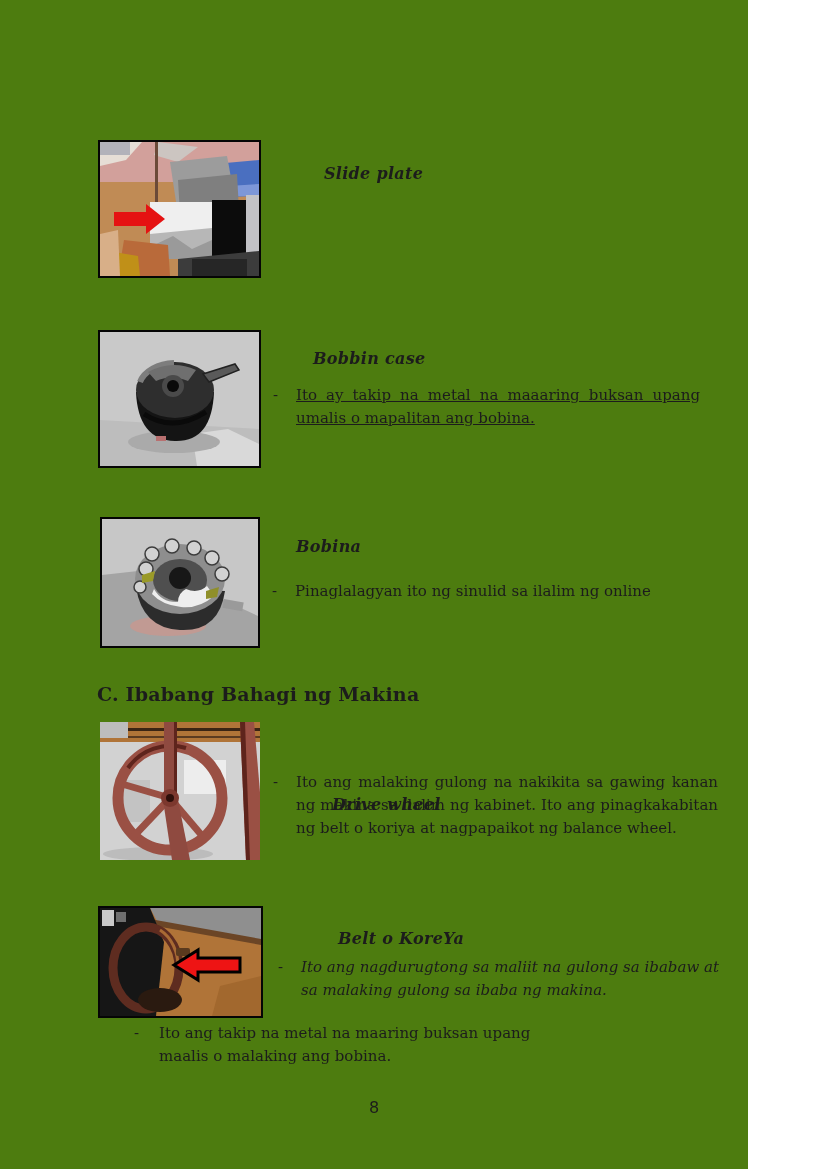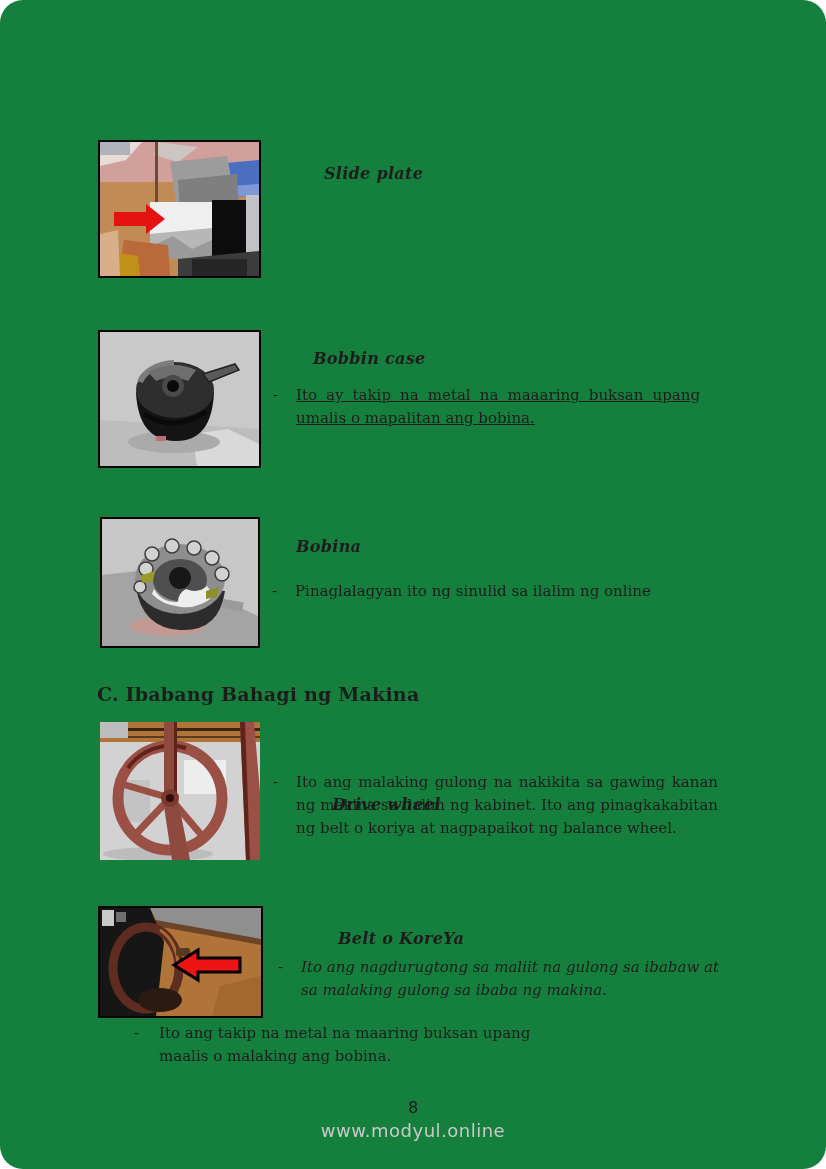--- a/index.html
+++ b/index.html
@@ -1,23 +1,22 @@
 <!DOCTYPE html>
 <html><head>
 <meta charset="utf-8">
 <style>
   html,body { margin:0; padding:0; background:#ffffff; }
   .page {
     position:relative;
-    width:826px; height:1169px;
-    background:#15803d;
+    width:748px; height:1169px;
+    background:#4d7c0f;
     font-family:"DejaVu Serif","Liberation Serif",serif;
     color:#1c1c1c;
     overflow:hidden;
-    border-radius:23px;
   }
   .photo {
     position:absolute;
     border:2px solid #050505;
     line-height:0;
     background:#c9c9c9;
   }
   .photo.noborder { border:none; }
   .caption {
     position:absolute;
@@ -197,15 +196,14 @@
     <span class="dash">-</span>
     <div class="btext justify" style="width:418px;font-style:italic;">Ito ang nagdurugtong sa maliit na gulong sa ibabaw at sa malaking gulong sa ibaba ng makina.</div>
   </div>
 
   <div class="bullet closing" style="left:134px; top:1022px;">
     <span class="dash">-</span>
     <div class="btext" style="width:400px;">Ito ang takip na metal na maaring buksan upang maalis o malaking ang bobina.</div>
   </div>
 
   <div class="pagenum" style="top:1098px;">8</div>
-  <div class="watermark" style="top:1120px;">www.modyul.online</div>
 
 </div>
 
 </body></html>

